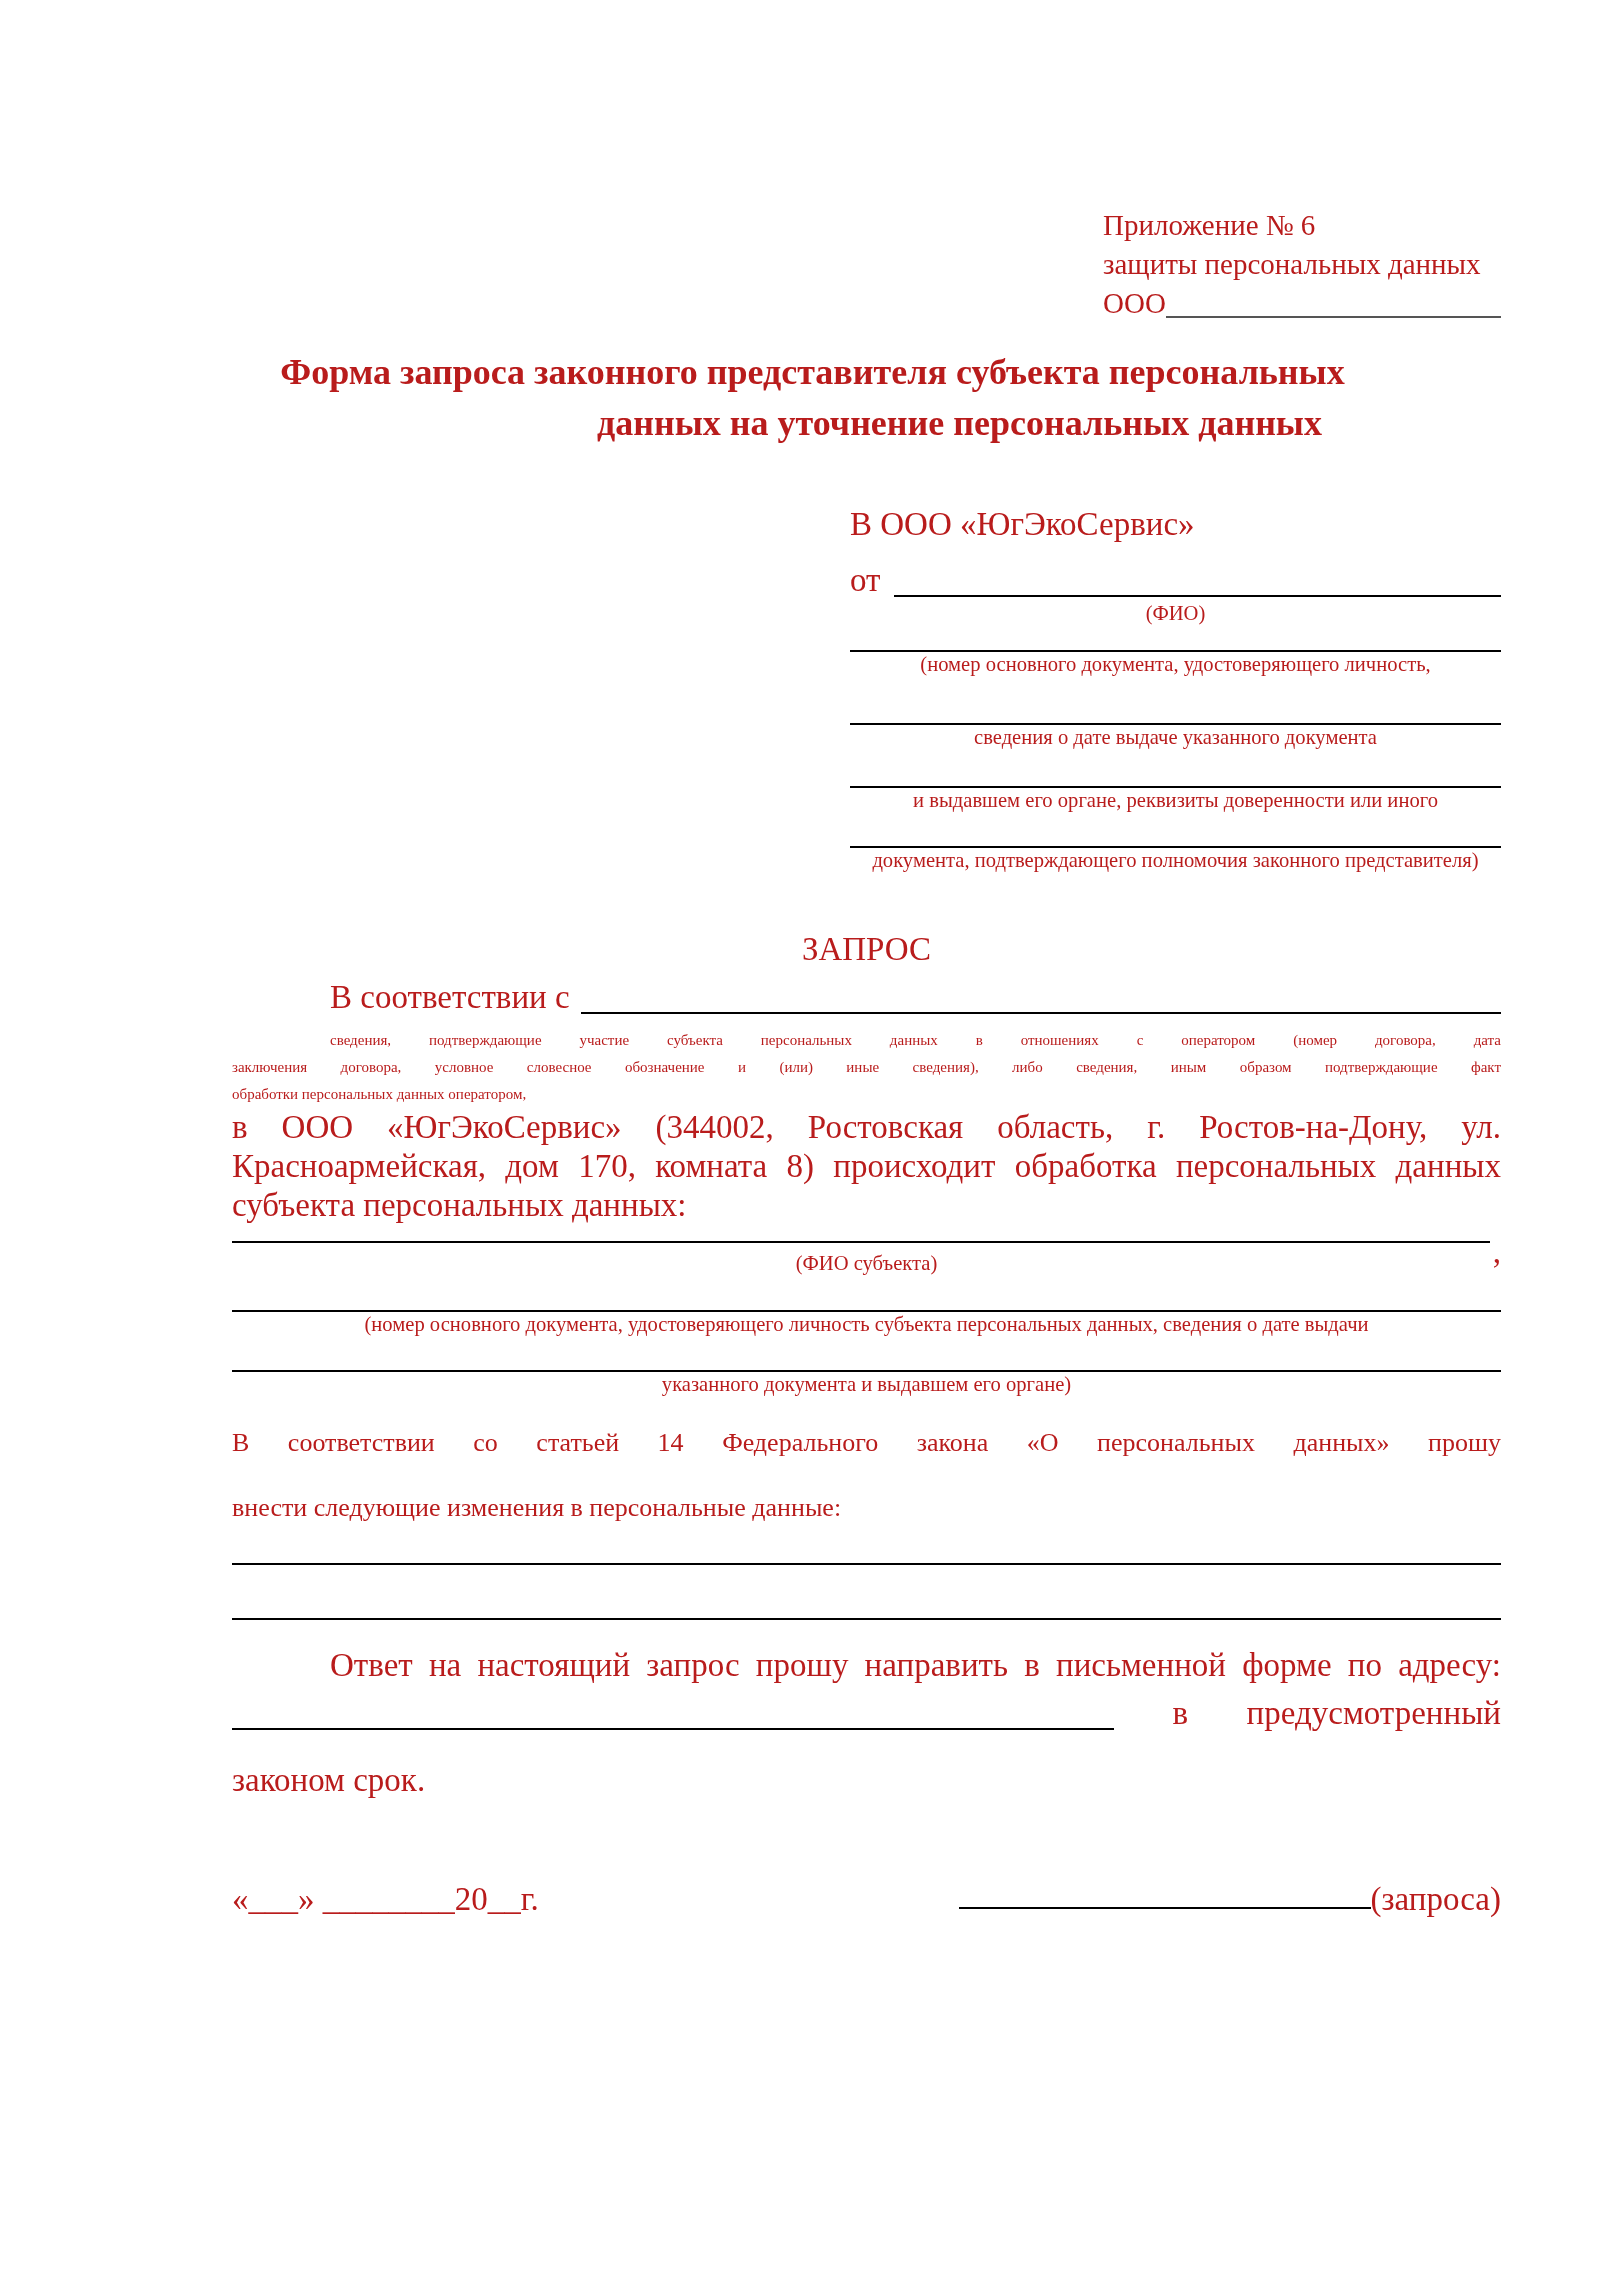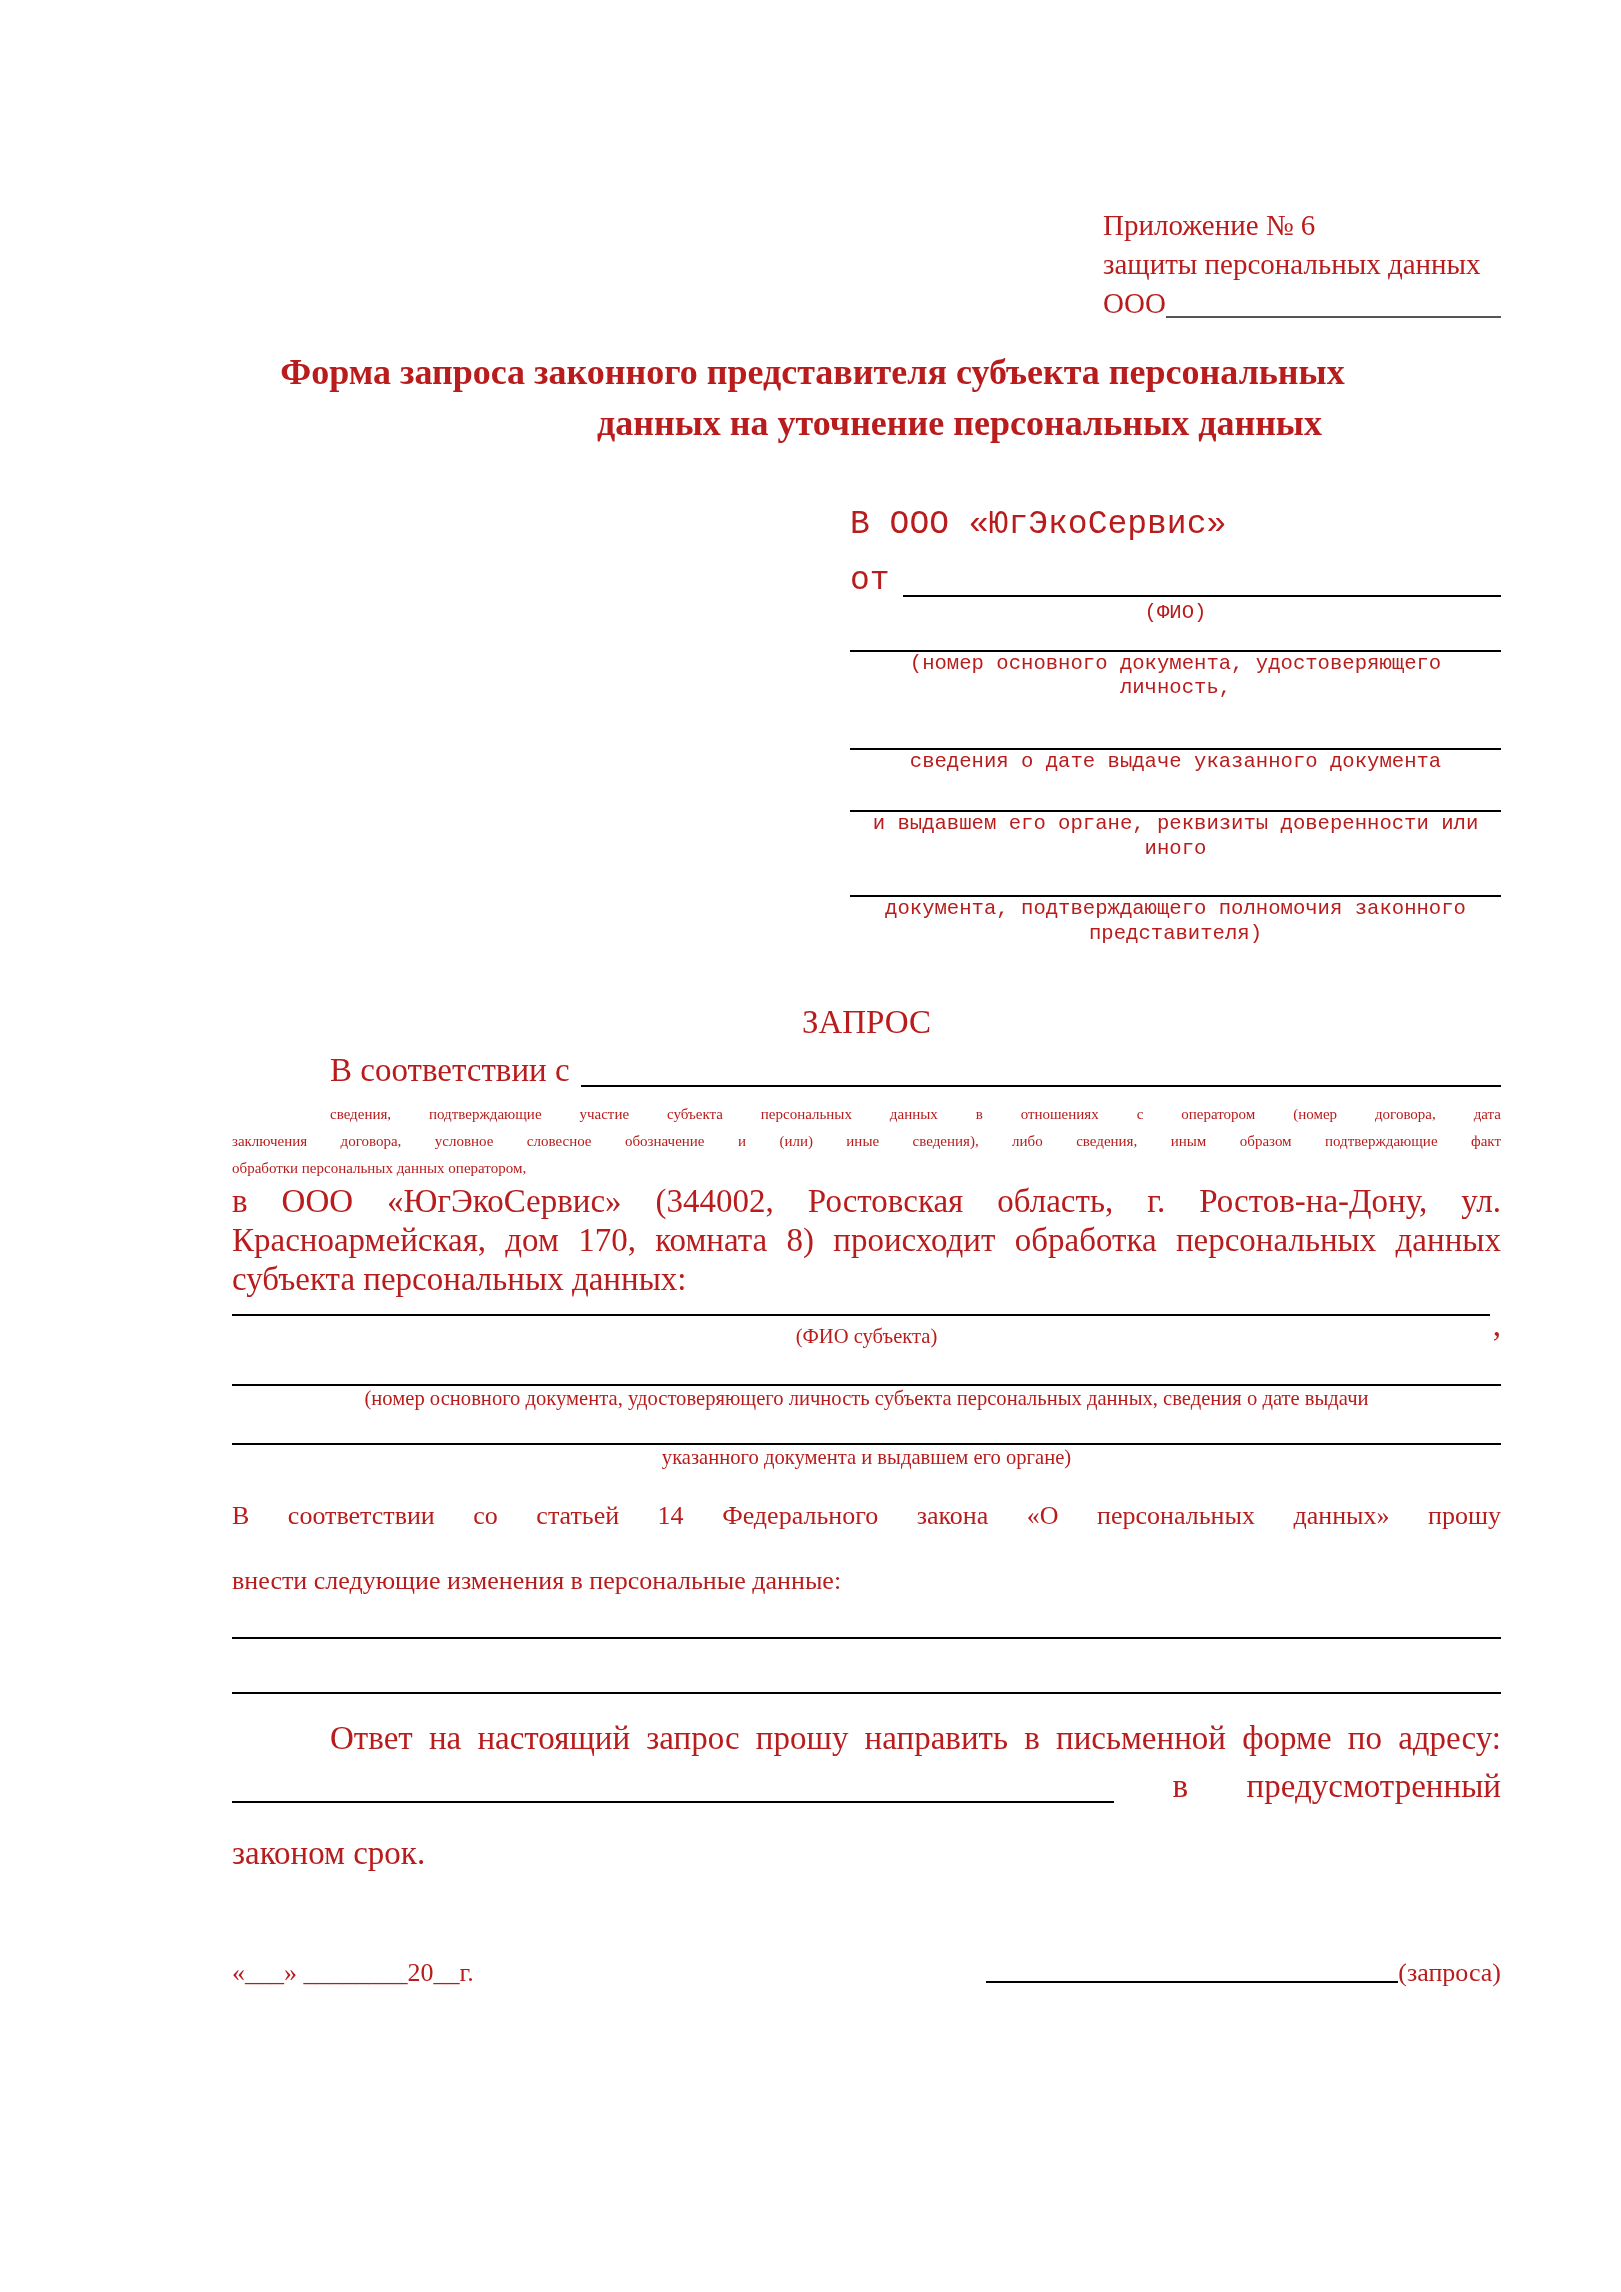--- a/index.html
+++ b/index.html
@@ -12,21 +12,21 @@
     padding:206px 120px 0 232px;
     font-family:"Liberation Serif", serif;
     color:#b91c1c;
   }
   .appendix{width:398px;margin-left:auto;font-size:29px;line-height:39px;}
   .appendix .org-row{display:flex;align-items:flex-end;height:39px;}
   .appendix .org-row .fill{flex:1;border-bottom:2px solid #555;margin-bottom:4.9px;}
   .doc-title{margin-top:23.5px;font-size:36px;font-weight:bold;line-height:51px;}
   .doc-title .t1{text-align:center;padding-right:108px;}
   .doc-title .t2{text-align:center;padding-left:186px;}
-  .recipient{margin-top:55px;margin-left:auto;width:651px;font-family:Liberation Mono, monospace;}
+  .recipient{margin-top:55px;margin-left:auto;width:651px;}
   .recipient .to-line{font-size:33px;line-height:41px;}
   .from-row{display:flex;align-items:flex-end;height:29px;margin-top:23.5px;}
   .from-row .lbl{font-size:33px;line-height:33px;white-space:nowrap;padding-right:13.7px;}
   .fill{flex:1;border-bottom:2.9px solid #000;}
   .cap{font-size:20.6px;line-height:24.5px;text-align:center;}
   .fio-cap{margin-top:3.9px;}
   .u-line{border-bottom:2.9px solid #000;}
   .h25{height:24.5px;} .h48{height:47px;} .h37{height:36px;} .h35{height:34px;}
   .h36{height:35px;} .h34{height:33px;}
   .zapros{margin-top:57px;font-size:33px;line-height:39px;text-align:center;}
@@ -43,21 +43,21 @@
   .law{margin-top:13.7px;font-size:26px;line-height:65px;}
   .law .jl{text-align:justify;text-align-last:justify;}
   .blank1{height:23.5px;}
   .blank2{margin-top:53px;height:0;border-bottom:2.9px solid #000;}
   .blank1{border-bottom:2.9px solid #000;}
   .reply{margin-top:25.5px;font-size:33px;line-height:39px;text-indent:98px;text-align:justify;text-align-last:justify;}
   .addr-row{display:flex;align-items:flex-end;justify-content:space-between;height:45px;font-size:33px;}
   .addr-row .line{width:882px;border-bottom:2.9px solid #000;align-self:flex-end;}
   .addr-row span{line-height:33px;}
   .term{margin-top:31px;font-size:33px;line-height:39px;}
-  .footer-row{margin-top:74px;display:flex;justify-content:space-between;align-items:flex-end;height:43px;font-size:26px;}
+  .footer-row{margin-top:74px;display:flex;justify-content:space-between;align-items:flex-end;height:43px;font-size:33px;}
   .footer-row .date{line-height:35px;white-space:nowrap;}
   .sig{display:flex;align-items:flex-end;}
   .sig .line{width:412px;border-bottom:2.9px solid #000;height:0;margin-bottom:7.8px;}
   .sig .sig-cap{line-height:35px;white-space:nowrap;}
 </style>
 </head>
 <body>
 
 <div class="page">
 

